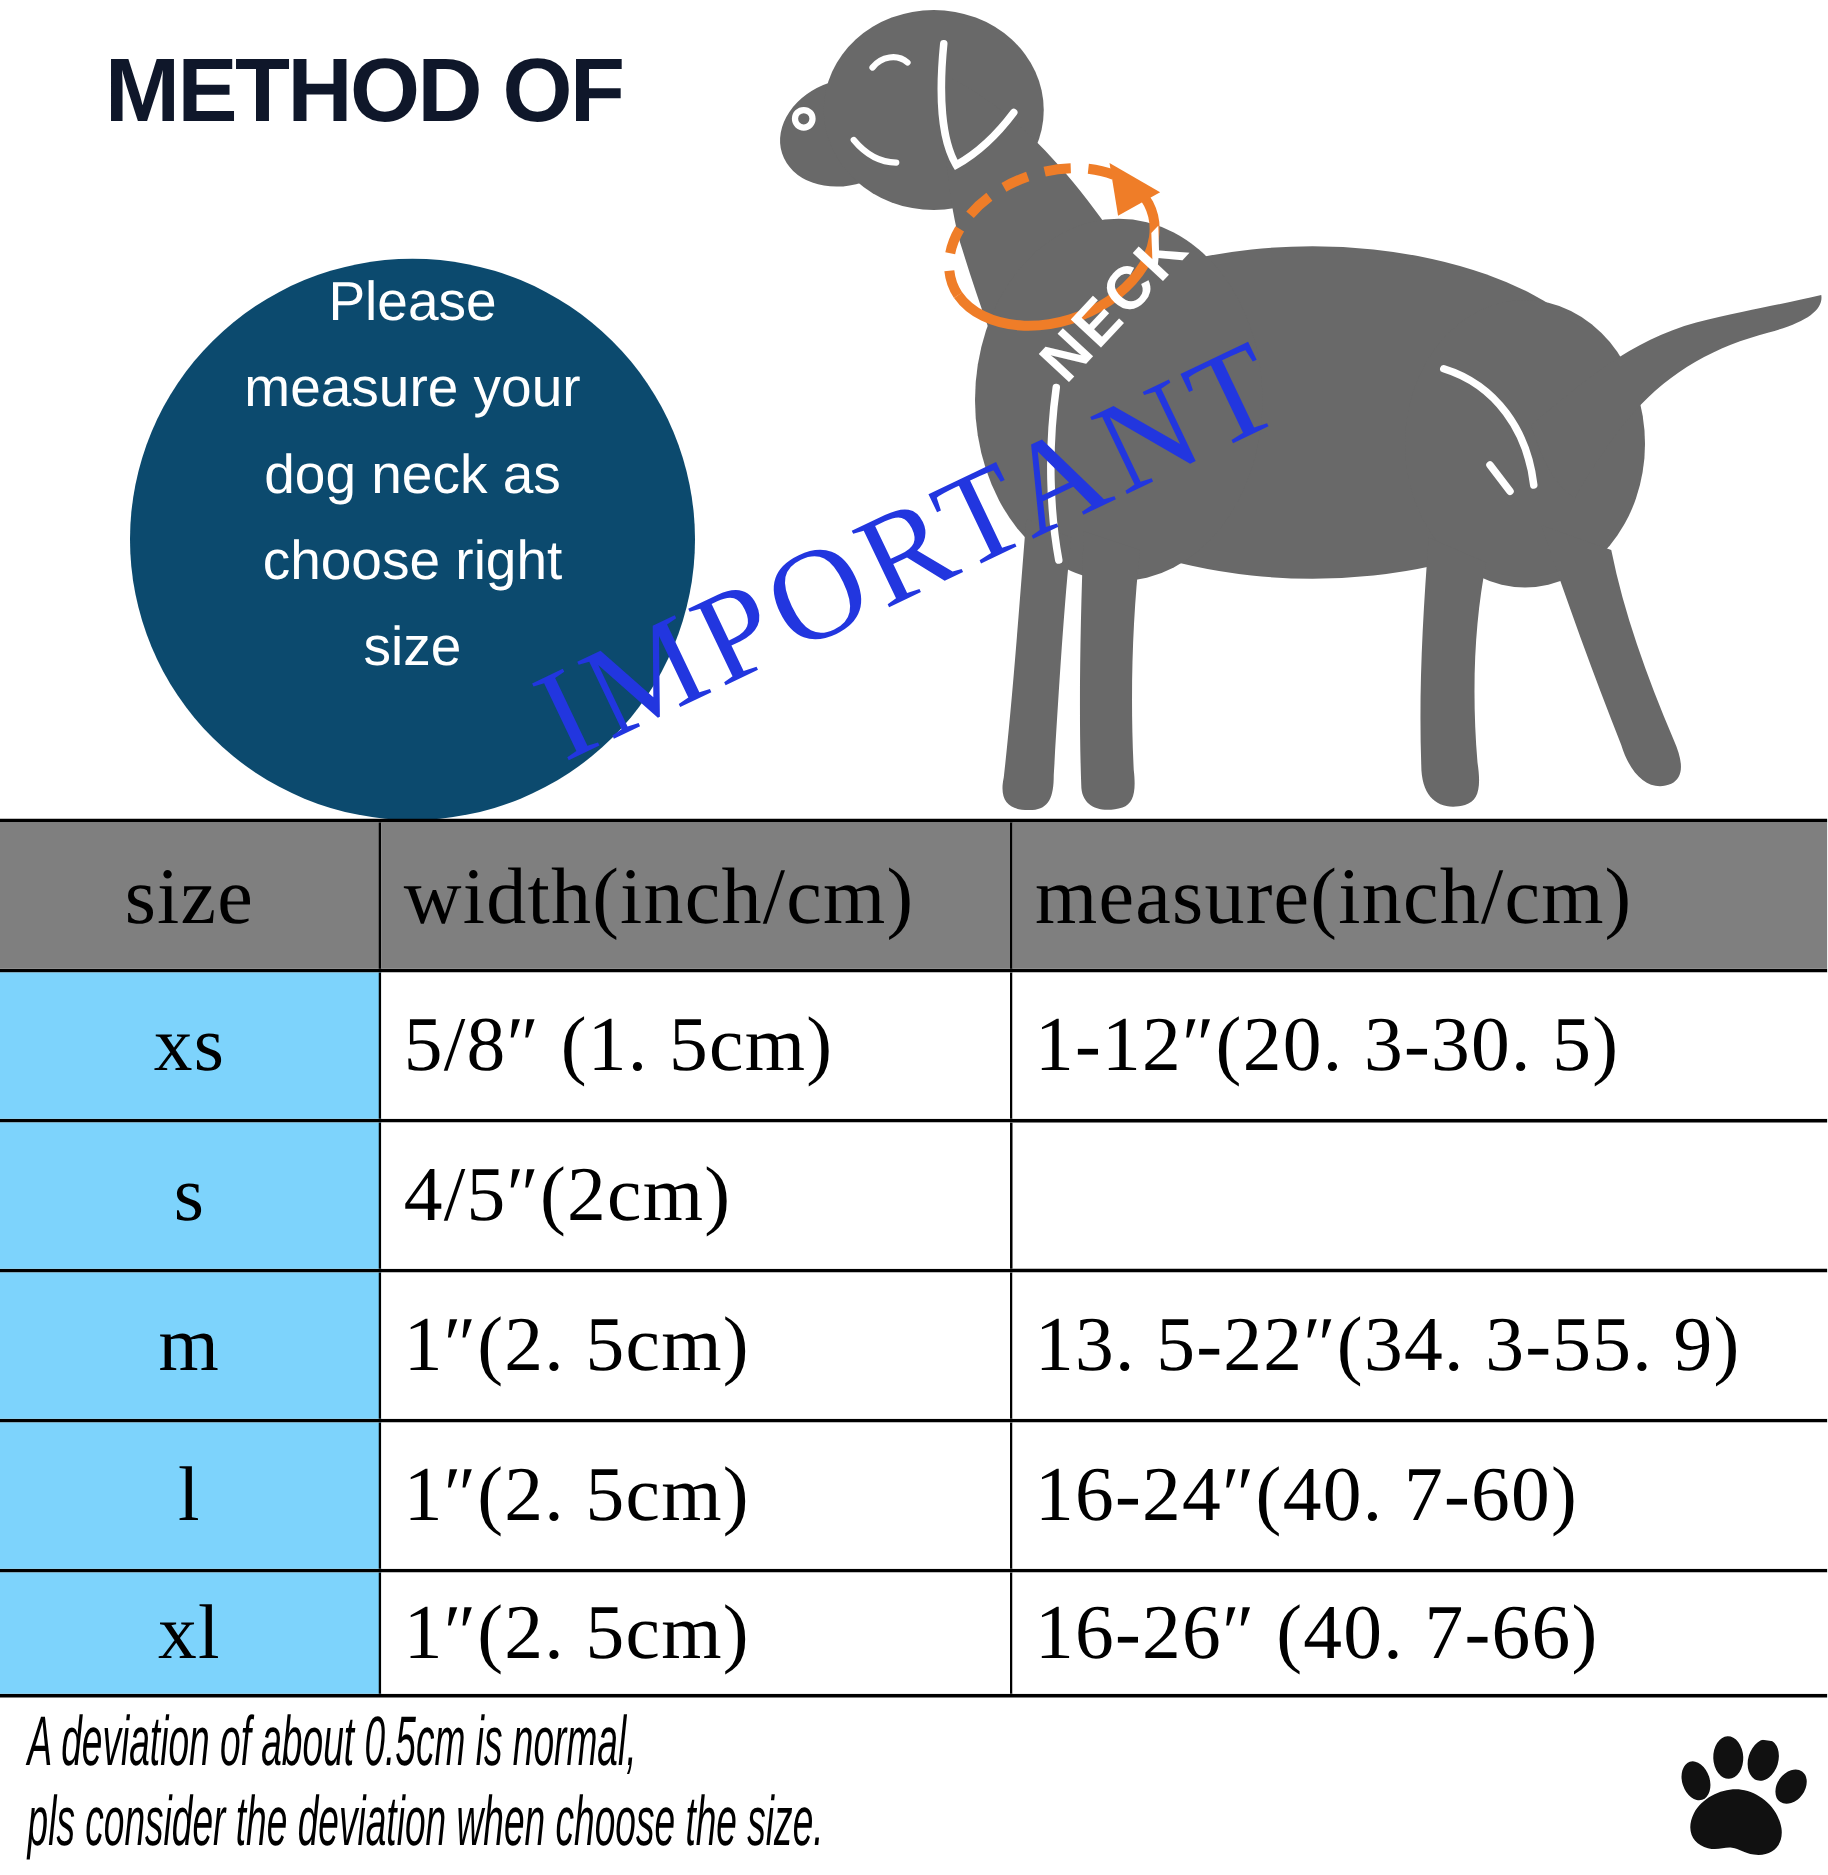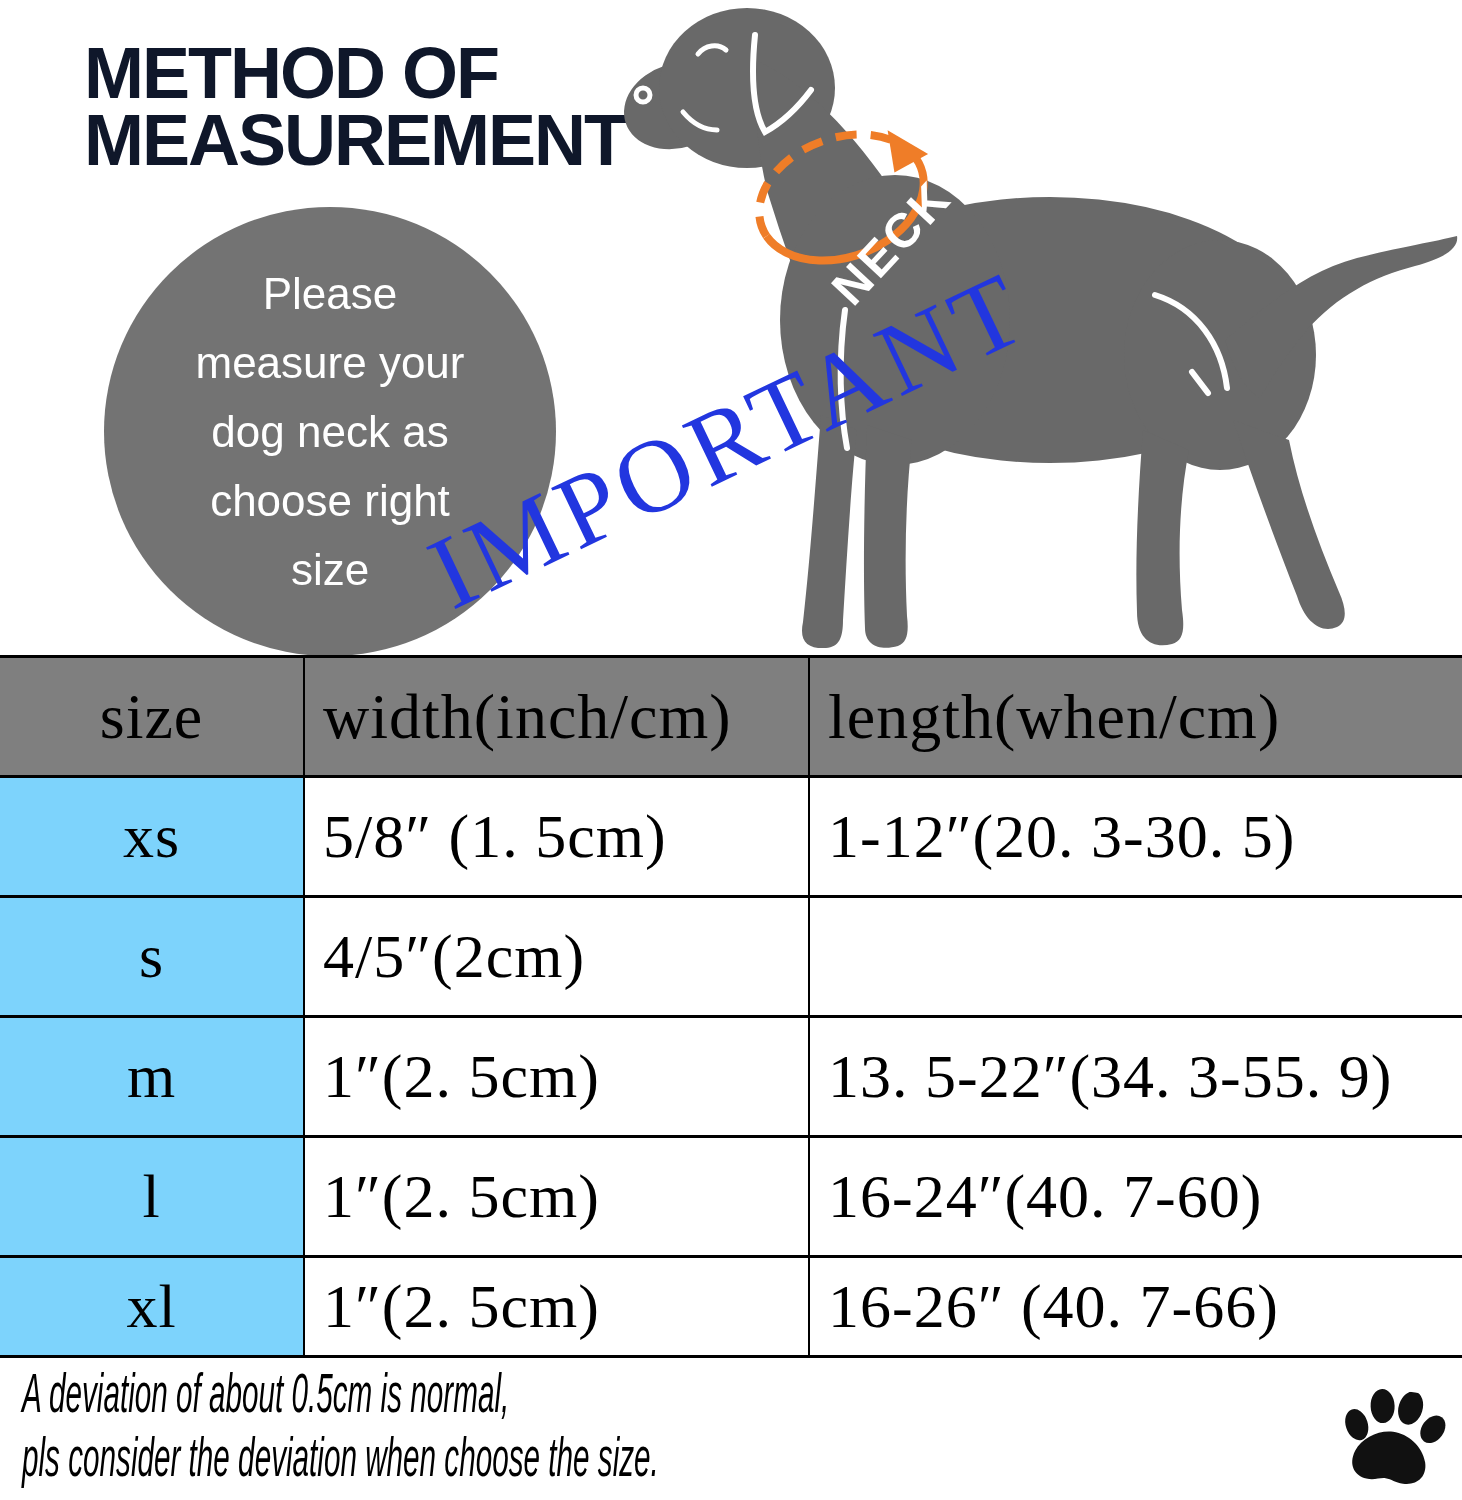--- a/index.html
+++ b/index.html
@@ -3,21 +3,21 @@
 <meta charset="utf-8">
 <style>
   html,body{margin:0;padding:0;background:#fff;}
   .canvas{position:relative;width:1462px;height:1500px;background:#ffffff;overflow:hidden;
           font-family:"Liberation Sans", sans-serif;}
   
   .title{position:absolute;left:84px;top:40px;color:#0f172a;font-weight:bold;
          font-size:72px;line-height:0.93;letter-spacing:-2px;}
   
   .circle{position:absolute;left:104px;top:207px;width:452px;height:449px;border-radius:50%;
-          background:#737373;display:flex;flex-direction:column;justify-content:center;
+          background:#0c4a6e;display:flex;flex-direction:column;justify-content:flex-start;
           align-items:center;text-align:center;}
   .circle div{color:#ffffff;font-size:44px;line-height:69px;}
   
   .watermark{position:absolute;left:468px;top:512px;height:132px;
              font-family:"Liberation Serif", serif;font-size:104px;letter-spacing:6px;
              color:#2236df;transform-origin:left bottom;transform:rotate(-25.5deg);
              white-space:nowrap;}
   
   .size-table{position:absolute;left:0;top:655px;width:1462px;border-top:3px solid #000;
               font-family:"Liberation Serif", serif;}
@@ -38,21 +38,20 @@
   .foot1{top:1360px;}
   .foot2{top:1424px;}
 </style>
 </head>
 <body>
 
 <div class="canvas">
 
   <div class="title">
     <div>METHOD OF</div>
-    <div>MEASUREMENT</div>
   </div>
 
   <div class="circle">
     <div>Please</div>
     <div>measure your</div>
     <div>dog neck as</div>
     <div>choose right</div>
     <div>size</div>
   </div>
 
@@ -86,21 +85,21 @@
     </g>
     <text transform="translate(258,308) rotate(-47)" fill="#ffffff" font-family="Liberation Sans, sans-serif" font-size="48" font-weight="bold" letter-spacing="3">NECK</text>
   </svg>
 
   <div class="watermark">IMPORTANT</div>
 
   <div class="size-table">
     <div class="trow h">
       <div class="cell head center">size</div>
       <div class="cell head pad">width(inch/cm)</div>
-      <div class="cell head pad noborder">length(when/cm)</div>
+      <div class="cell head pad noborder">measure(inch/cm)</div>
     </div>
     <div class="trow d">
       <div class="cell rowlabel center">xs</div>
       <div class="cell pad">5/8″ (1. 5cm)</div>
       <div class="cell pad noborder">1-12″(20. 3-30. 5)</div>
     </div>
     <div class="trow d">
       <div class="cell rowlabel center">s</div>
       <div class="cell pad">4/5″(2cm)</div>
     </div>

